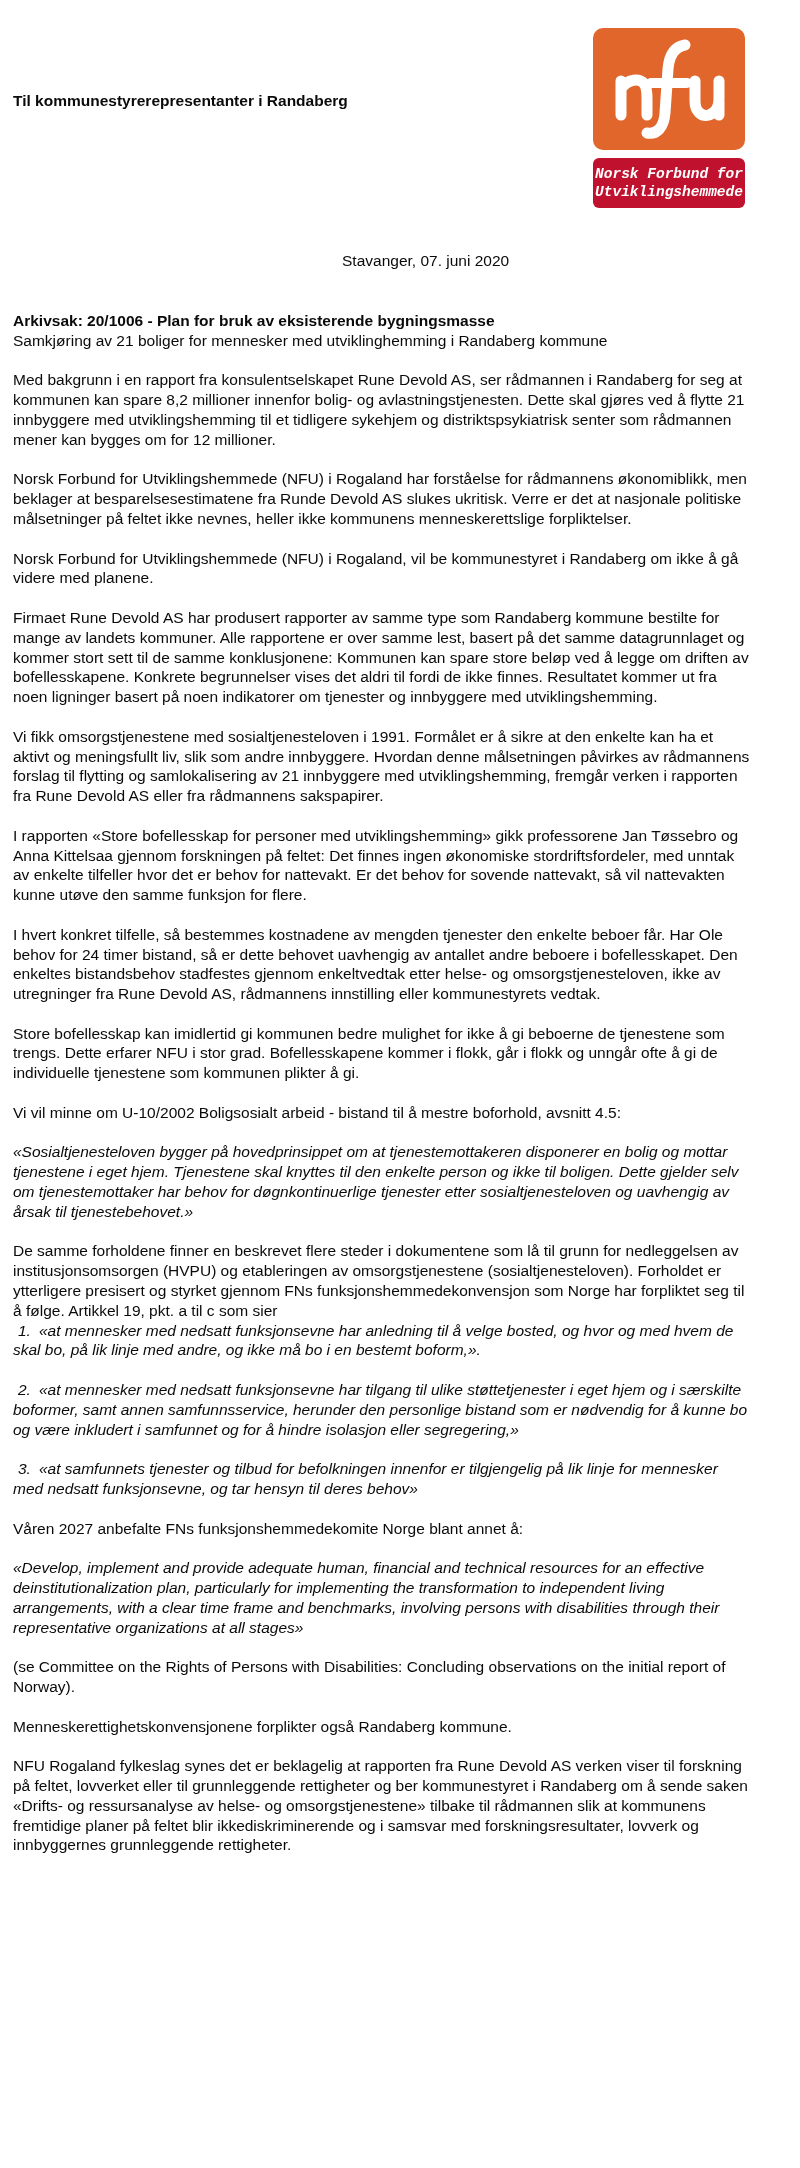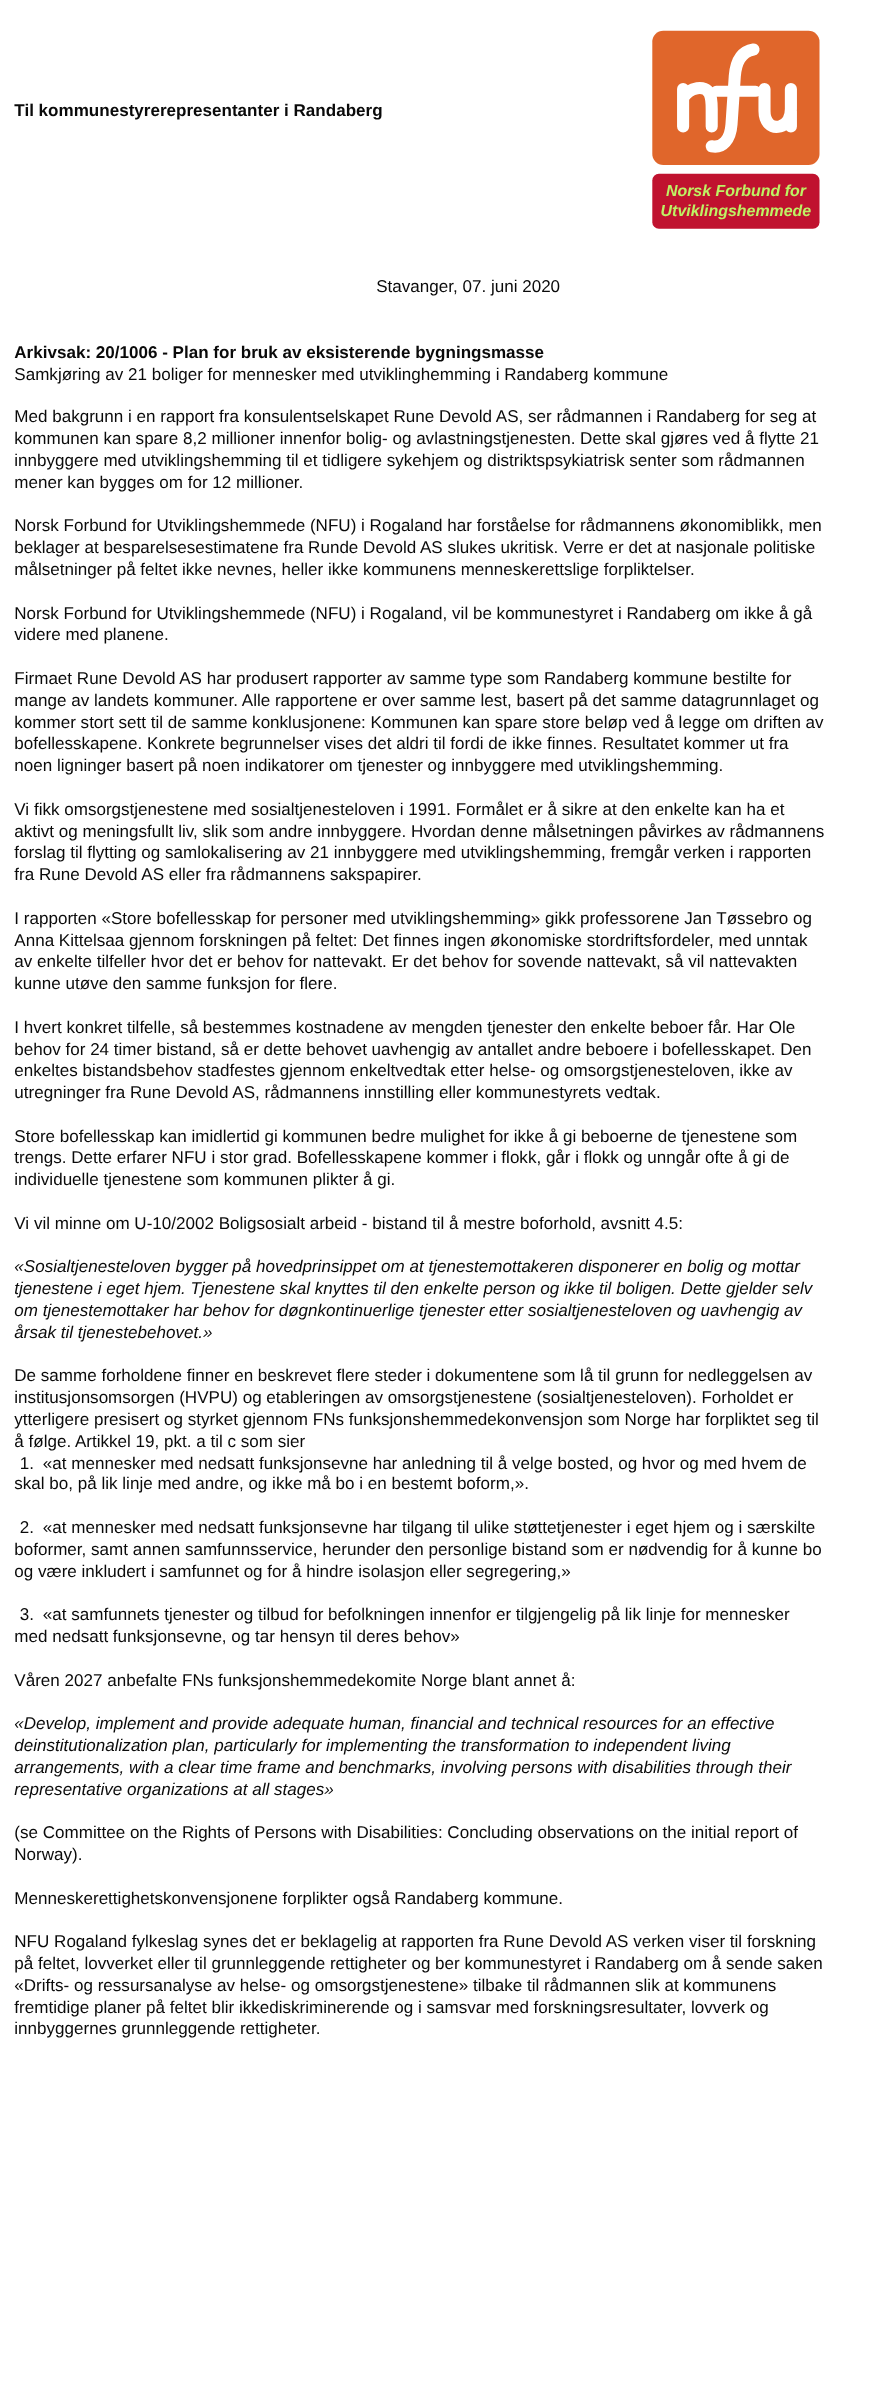--- a/index.html
+++ b/index.html
@@ -17,36 +17,37 @@
     font-weight:bold;font-size:15.5px;
   }
   .logo{position:absolute;left:593px;top:28px;width:152px;}
   .logo-mark{
     width:152px;height:122px;border-radius:10px;
     background:#e0662b;
     display:flex;align-items:center;justify-content:center;
   }
   .logo-banner{
     margin-top:8px;width:152px;height:50px;border-radius:6px;
-    background:#c0122f;color:#bef264;
+    background:#c0122f;color:#ffffff;
     font-style:italic;font-weight:bold;font-size:14.5px;line-height:18px;
     display:flex;flex-direction:column;align-items:center;justify-content:center;
     text-align:center;
+    font-family:Liberation Mono, monospace;
   }
   .date-line{position:absolute;left:342px;top:252px;font-size:15.5px;}
   .body-text{
     position:absolute;left:13px;top:311px;width:737px;
     font-size:15.5px;line-height:19.8px;
   }
   .body-text p{margin:0 0 19.8px 0;}
   p.bold{font-weight:bold;}
   p.no-gap{margin-bottom:0;}
   p.italic{font-style:italic;}
   p.gap-extra{margin-top:19.8px;}
-  p.list-item{text-indent:5px;}
+  p.list-item{font-style:italic;text-indent:5px;}
   .li-num{margin-right:8px;}
   .closing{margin-top:34px;margin-bottom:0 !important;}
   .sig-wrap{
     display:inline-block;margin:2px 0 0 0;padding:2px 8px 2px 2px;
     background:#f7f7fb;
   }
   .typed-name{
     font-family:"Liberation Serif", serif;
     font-size:18px;line-height:22px;margin-top:6px;
   }

